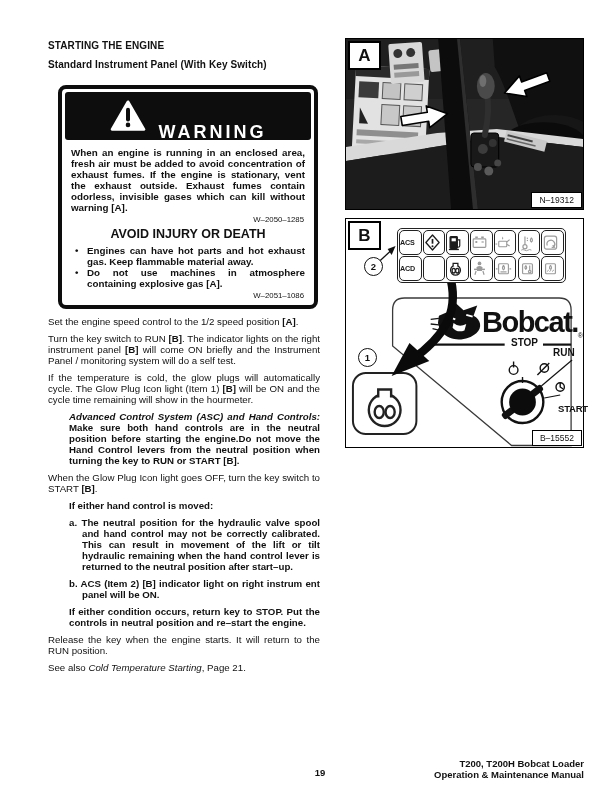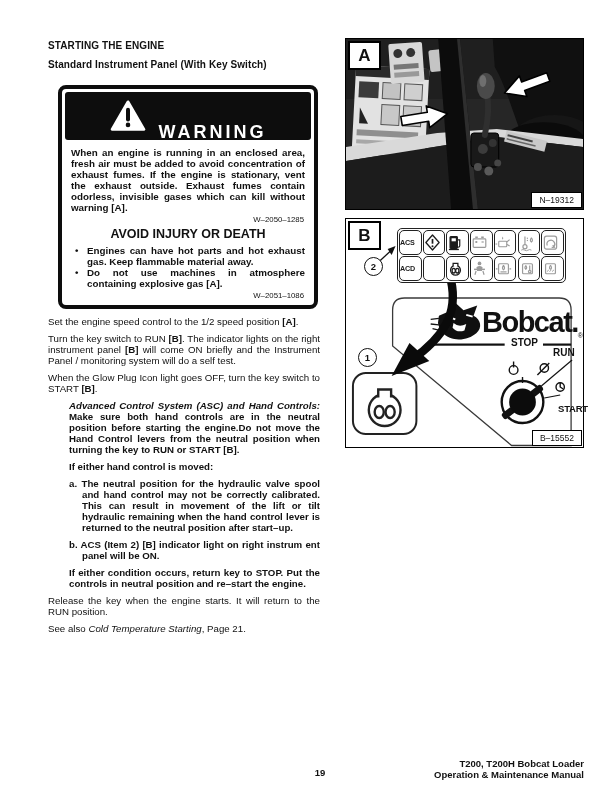--- a/index.html
+++ b/index.html
@@ -102,22 +102,23 @@
           <span class="dot">•</span>
           <span class="btext">Do not use machines in atmosphere containing explosive gas [A].</span>
         </div>
       </div>
     <div class="warncode">W–2051–1086</div>
   </div>
 
   <div id="paragraphs">
       <div class="para"><span>Set the engine speed control to the 1/2 speed position </span><span class="seg-b">[A]</span><span>.</span></div>
       <div class="para"><span>Turn the key switch to RUN </span><span class="seg-b">[B]</span><span>. The indicator lights on the right instrument panel </span><span class="seg-b">[B]</span><span> will come ON briefly and the Instrument Panel / monitoring system will do a self test.</span></div>
+      <div class="para"><span>If the temperature is cold, the glow plugs will automatically cycle. The Glow Plug Icon light (Item 1) </span><span class="seg-b">[B]</span><span> will be ON and the cycle time remaining will show in the hourmeter.</span></div>
+      <div class="para indent"><span class="seg-bi">Advanced Control System (ASC) and Hand Controls:</span><span class="seg-b"> Make sure both hand controls are in the neutral position before starting the engine.Do not move the Hand Control levers from the neutral position when turning the key to RUN or START [B].</span></div>
       <div class="para"><span>When the Glow Plug Icon light goes OFF, turn the key switch to START </span><span class="seg-b">[B]</span><span>.</span></div>
-      <div class="para indent"><span class="seg-bi">Advanced Control System (ASC) and Hand Controls:</span><span class="seg-b"> Make sure both hand controls are in the neutral position before starting the engine.Do not move the Hand Control levers from the neutral position when turning the key to RUN or START [B].</span></div>
       <div class="para indent"><span class="seg-b">If either hand control is moved:</span></div>
       <div class="para indent hang"><span class="seg-b">a. The neutral position for the hydraulic valve spool and hand control may not be correctly calibrated. This can result in movement of the lift or tilt hydraulic remaining when the hand control lever is returned to the neutral position after start–up.</span></div>
       <div class="para indent hang"><span class="seg-b">b. ACS (Item 2) [B] indicator light on right instrum ent panel will be ON.</span></div>
       <div class="para indent"><span class="seg-b">If either condition occurs, return key to STOP. Put the controls in neutral position and re–start the engine.</span></div>
       <div class="para"><span>Release the key when the engine starts. It will return to the RUN position.</span></div>
       <div class="para"><span>See also </span><span class="seg-i">Cold Temperature Starting</span><span>, Page 21.</span></div>
     </div>
 
   <div class="fig" id="figA">
     <svg class="scene" viewBox="0 0 239 170" preserveAspectRatio="none">

